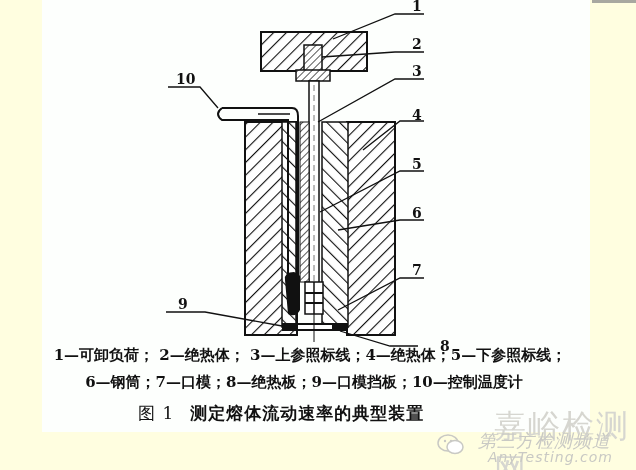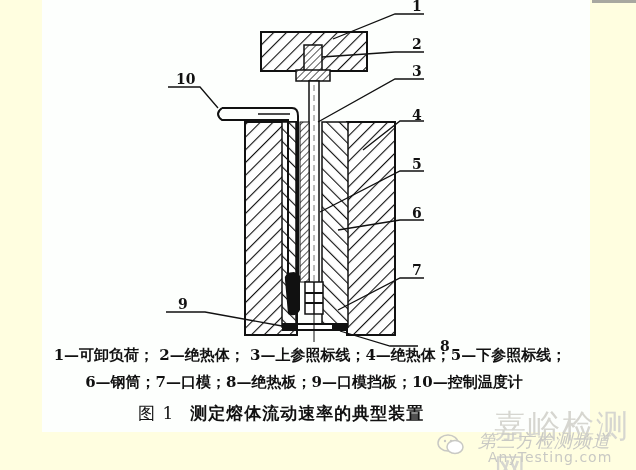--- a/index.html
+++ b/index.html
@@ -8,21 +8,21 @@
   .panel { position:absolute; left:42px; top:0; width:548px; height:432px; background:#fdfffd; }
   svg.drawing { position:absolute; left:0; top:0; }
   .legend { position:absolute; left:0; width:636px; text-align:center; color:#111; font-weight:bold; }
   .legend-1 { top:346px; font-size:15px; left:-8px; }
   .legend-2 { top:373px; font-size:15px; left:-14px; }
   .caption { position:absolute; top:402px; left:138px; font-size:17px; font-weight:bold; color:#111; letter-spacing:1px; }
   .caption .fig { margin-right:16px; font-weight:normal; }
   .wm { position:absolute; color:#c9c9c4; }
   .wm-big { left:494px; top:405px; font-size:32px; letter-spacing:2px; font-family:"DejaVu Sans", sans-serif; color:#d6d6d0; }
   .wm-sub { left:478px; top:429px; font-size:18px; font-family:"DejaVu Sans", sans-serif; letter-spacing:1px;font-style:italic; }
-  .wm-url { left:488px; top:449px; font-size:14px; font-family:"DejaVu Sans", sans-serif; letter-spacing:1px; }
+  .wm-url { left:488px; top:449px; font-size:14px; font-style:italic; font-family:"DejaVu Sans", sans-serif; letter-spacing:1px; }
   .wechat { position:absolute; left:436px; top:432px; }
 </style>
 </head>
 <body>
 
 <div class="topbar"></div>
 <div class="panel"></div>
 
 <svg class="drawing" width="636" height="470" viewBox="0 0 636 470">
   <defs>

